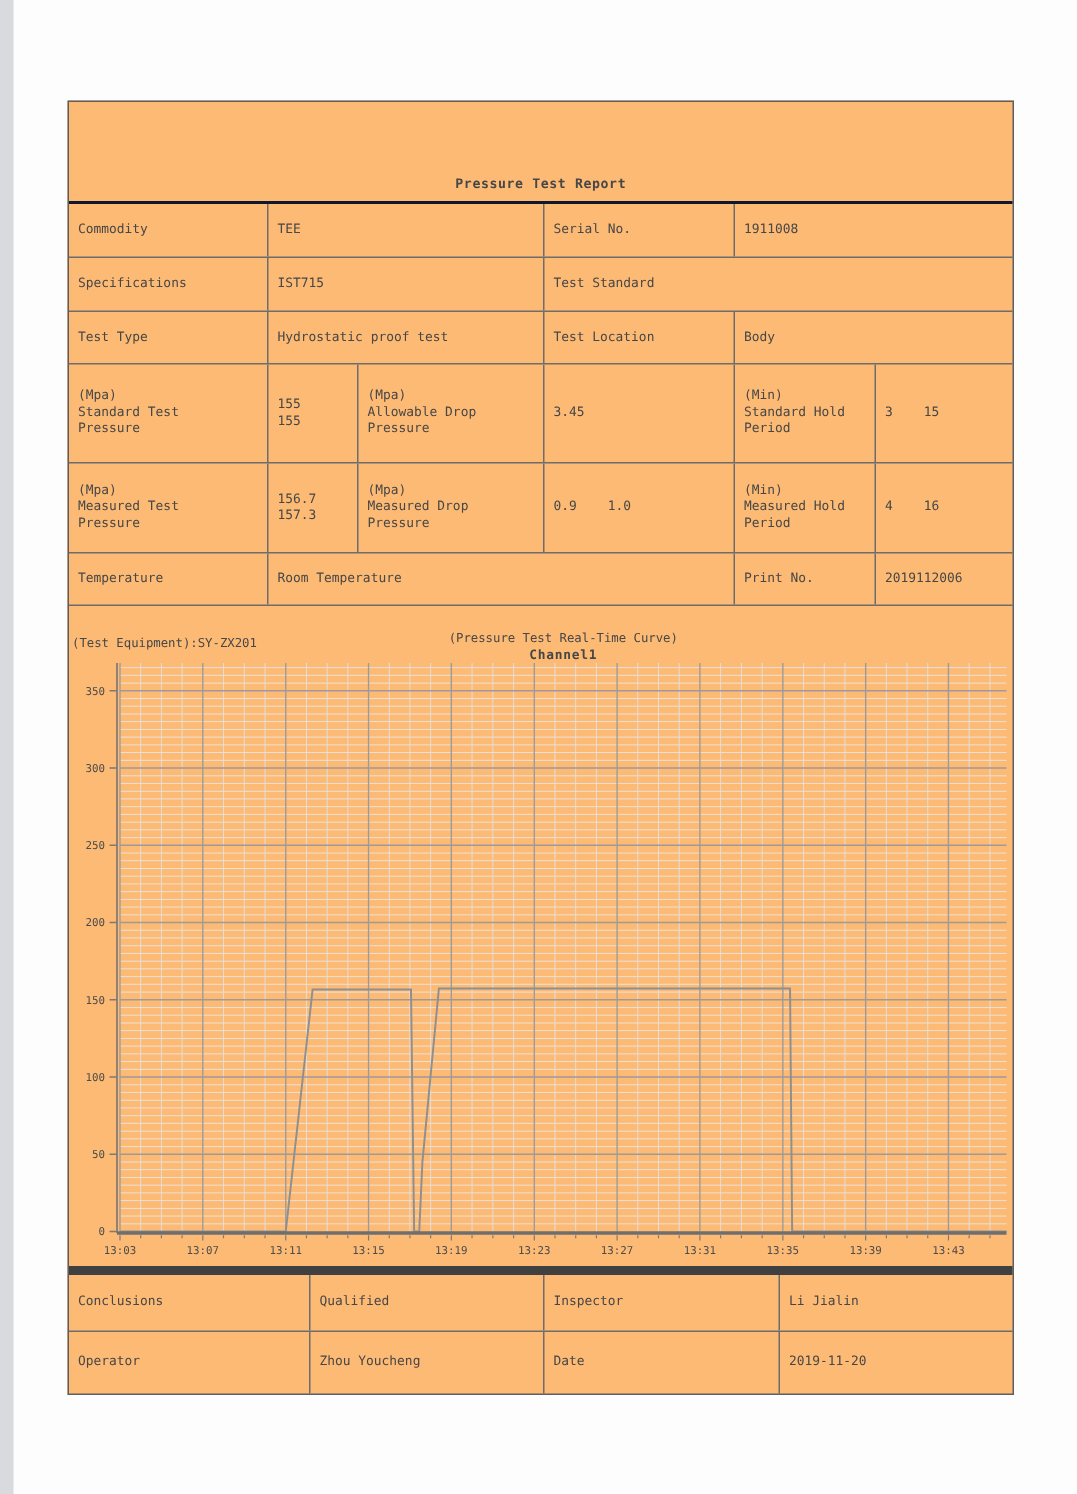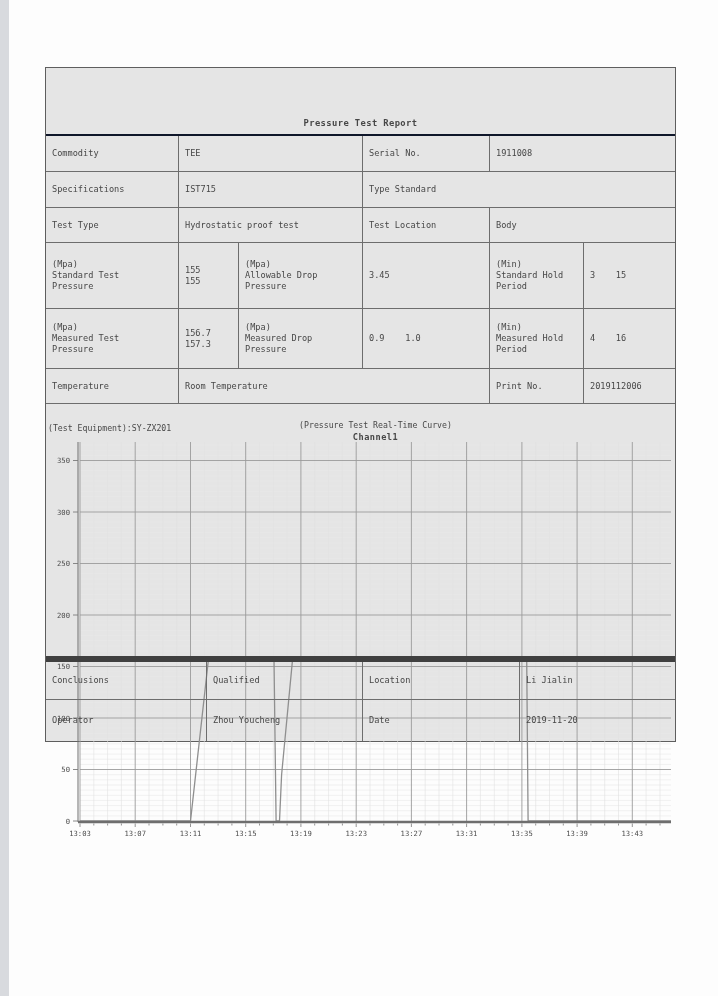--- a/index.html
+++ b/index.html
@@ -4,22 +4,22 @@
 <style>
   html,body{margin:0;padding:0;}
   body{
     width:718px;height:996px;position:relative;overflow:hidden;
     background:#fdfdfd;
     font-family:"DejaVu Sans Mono","Liberation Mono",monospace;
     color:#474747;
   }
   .edge-strip{position:absolute;left:0;top:0;width:9px;height:996px;background:#d8dade;}
   .frame{
-    position:absolute;left:45px;top:67px;width:631px;height:675px;
-    background:#e5e5e5;border:1.5px solid #5e5e5e;box-sizing:border-box;
+    position:absolute;left:45px;top:67px;width:631px;height:863px;
+    background:#fdba74;border:1.5px solid #5e5e5e;box-sizing:border-box;
   }
   .rtitle{
     position:absolute;top:0;left:0;right:0;height:66px;
     display:flex;align-items:flex-end;justify-content:center;
     padding-bottom:6px;box-sizing:border-box;
     font-size:8.8px;font-weight:bold;letter-spacing:.4px;
   }
   .htable{position:absolute;top:66px;left:0;right:0;border-top:2px solid #0f172a;}
   .ftable{position:absolute;bottom:0;left:0;right:0;border-top:6px solid #404040;}
   .trow{display:grid;border-bottom:1px solid #6d6d6d;box-sizing:border-box;}
@@ -55,21 +55,21 @@
   <div class="htable">
     <div class="trow cols-a h36">
       <div class="cell">Commodity</div>
       <div class="cell">TEE</div>
       <div class="cell">Serial No.</div>
       <div class="cell">1911008</div>
     </div>
     <div class="trow cols-a h36">
       <div class="cell">Specifications</div>
       <div class="cell">IST715</div>
-      <div class="cell">Type Standard</div>
+      <div class="cell">Test Standard</div>
     </div>
     <div class="trow cols-a h35">
       <div class="cell">Test Type</div>
       <div class="cell">Hydrostatic proof test</div>
       <div class="cell">Test Location</div>
       <div class="cell">Body</div>
     </div>
     <div class="trow cols-b h66">
       <div class="cell">(Mpa)
 Standard Test
@@ -140,21 +140,21 @@
       <text x="24" y="175.5" text-anchor="end">200</text>
       <text x="24" y="124.0" text-anchor="end">250</text>
       <text x="24" y="72.5" text-anchor="end">300</text>
       <text x="24" y="21.0" text-anchor="end">350</text>
     </svg>
 
   <div class="ftable">
     <div class="trow cols-f h38">
       <div class="cell">Conclusions</div>
       <div class="cell">Qualified</div>
-      <div class="cell">Location</div>
+      <div class="cell">Inspector</div>
       <div class="cell">Li Jialin</div>
     </div>
     <div class="trow cols-f h41">
       <div class="cell">Operator</div>
       <div class="cell">Zhou Youcheng</div>
       <div class="cell">Date</div>
       <div class="cell">2019-11-20</div>
     </div>
   </div>
 

